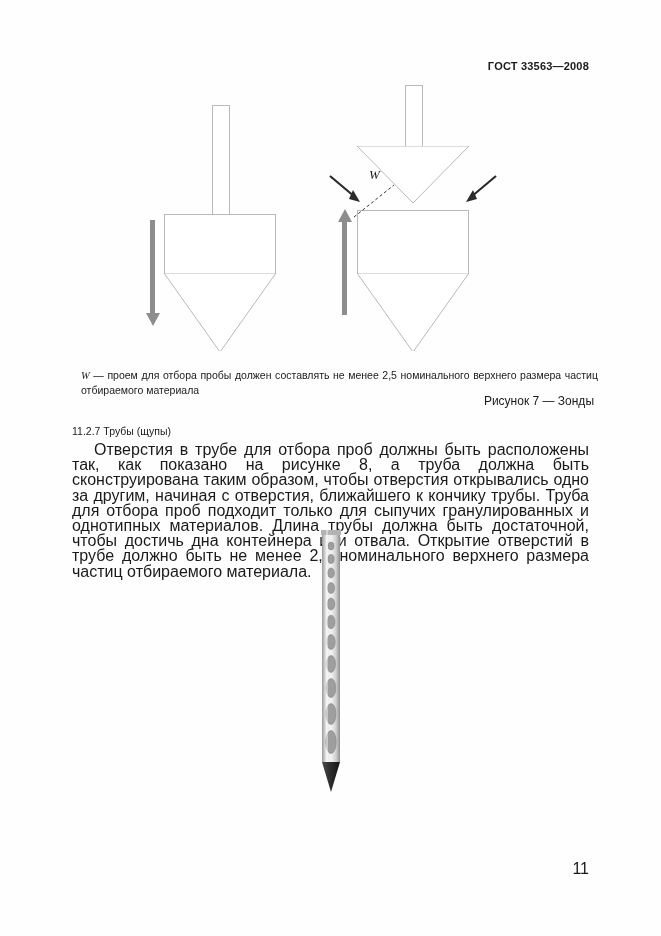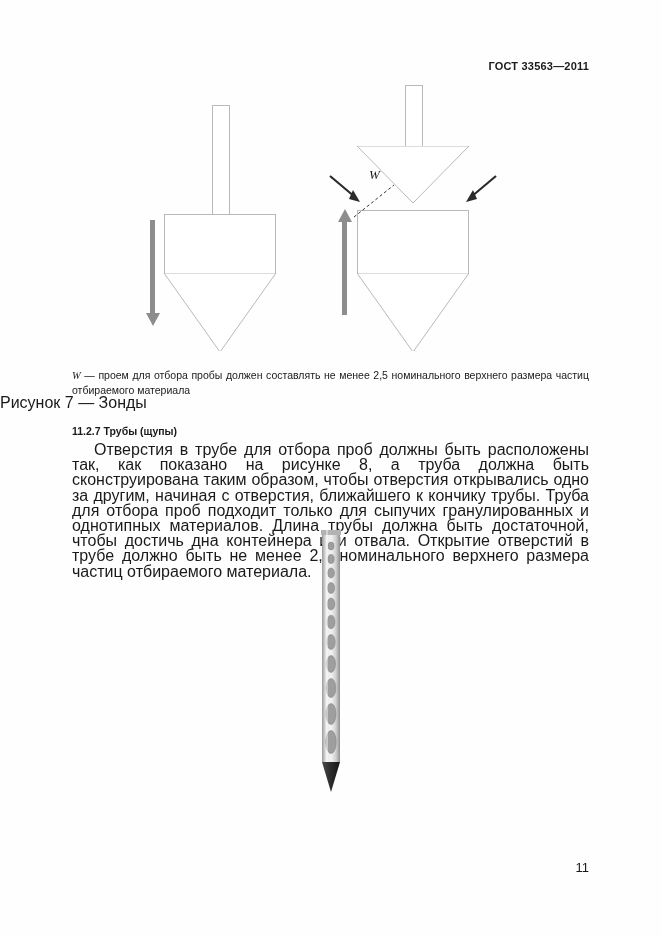--- a/index.html
+++ b/index.html
@@ -100,28 +100,28 @@
     text-align: justify;
   }
   .note .ital {
     font-style: italic;
     font-family: "Liberation Serif", serif;
   }
   .caption {
     position: absolute;
     left: 0;
     width: 594px;
-    text-align: left;
-    font-size: 16px;
+    text-align: right;
+    font-size: 12px;
   }
   .section-title {
     position: absolute;
     left: 72px;
     font-size: 10.5px;
-    font-weight: bold;
+    font-weight: normal;
   }
   .para {
     position: absolute;
     left: 72px;
     width: 517px;
     font-size: 16px;
     line-height: 15.2px;
     text-align: justify;
     text-indent: 22px;
   }
@@ -139,29 +139,29 @@
     left: 50%;
     transform: translateX(-50%);
     top: 0;
     width: 34px;
     height: 262px;
   }
   .page-number {
     position: absolute;
     right: 72px;
     top: 860px;
-    font-size: 13px;
+    font-size: 16px;
   }
 </style>
 </head>
 <body>
 
 <div class="page">
 
-  <div class="header">ГОСТ 33563—2011</div>
+  <div class="header">ГОСТ 33563—2008</div>
 
   <div class="fig7">
 
     <div class="probe">
 
       <div class="stem" style="left:140px; top:20px; width:16px; height:110px;"></div>
 
       <div class="body-box" style="left:92px; top:129px; width:112px; height:60px;"></div>
 
       <div class="tip-outline" style="left:92px; top:188px;">
@@ -204,21 +204,21 @@
         <line x1="3" y1="3" x2="28" y2="24" stroke="#2b2b2b" stroke-width="2.2"></line>
         <polygon points="33,29 22,26 26,17" fill="#2b2b2b"></polygon>
       </svg>
       <svg style="position:absolute; left:386px; top:88px;" width="42" height="34">
         <line x1="38" y1="3" x2="13" y2="24" stroke="#2b2b2b" stroke-width="2.2"></line>
         <polygon points="8,29 19,26 15,17" fill="#2b2b2b"></polygon>
       </svg>
     </div>
   </div>
 
-  <div class="note" style="top:368px;">
+  <div class="note" style="top:368px;margin-left:9px;">
     <span class="ital">W</span><span> — проем для отбора пробы должен составлять не менее 2,5 номинального верхнего размера частиц отбираемого материала</span>
   </div>
 
   <div class="caption" style="top:394px;">Рисунок 7 — Зонды</div>
 
   <div class="section-title" style="top:425px;">11.2.7 Трубы (щупы)</div>
 
   <div class="para" style="top:442px;">Отверстия в трубе для отбора проб должны быть расположены так, как показано на рисунке 8, а труба должна быть сконструирована таким образом, чтобы отверстия открывались одно за другим, начиная с отверстия, ближайшего к кончику трубы. Труба для отбора проб подходит только для сыпучих гранулированных и однотипных материалов. Длина трубы должна быть достаточной, чтобы достичь дна контейнера или отвала. Открытие отверстий в трубе должно быть не менее 2,5 номинального верхнего размера частиц отбираемого материала.</div>
 
   <div class="fig8">

